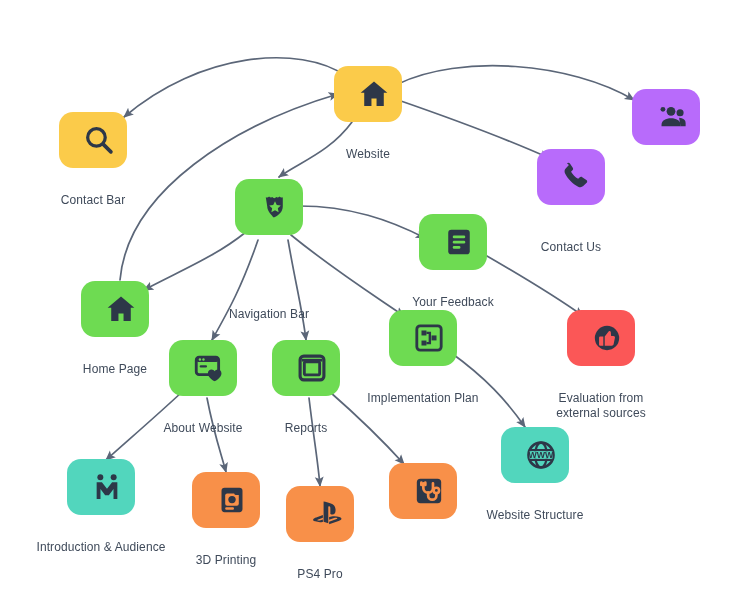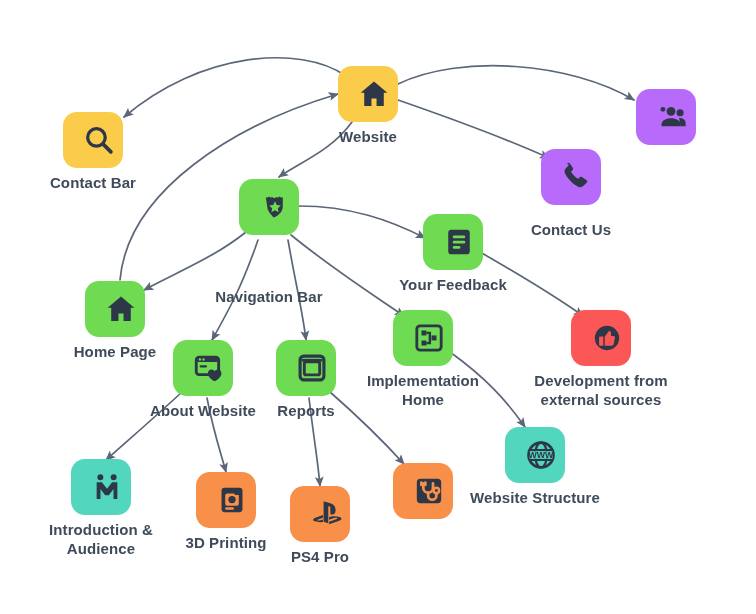--- a/index.html
+++ b/index.html
@@ -27,33 +27,33 @@
   }
   .node {
     position: absolute;
     width: 140px;
     margin-left: -70px;
     display: flex;
     flex-direction: column;
     align-items: center;
   }
   .node-tile {
-    width: 60px;
+    width: 68px;
     height: 56px;
     border-radius: 14px;
     display: flex;
     align-items: center;
     justify-content: center;
     box-sizing: border-box;
     padding-left: 12px;
   }
   .node-label {
-    margin-top: 5px;
-    font-size: 15px;
-    font-weight: bold;
+    margin-top: 25px;
+    font-size: 12px;
+    font-weight: normal;
     color: #3f4a5a;
     text-align: center;
     line-height: 1.28;
     letter-spacing: 0.1px;
     white-space: pre-line;
   }
   .glyph {
     width: 34px;
     height: 34px;
     display: block;
@@ -174,32 +174,32 @@
           <span>
             <svg class="glyph" viewBox="0 0 24 24">
               <rect x="3.4" y="3.4" width="17.2" height="17.2" rx="2.4" fill="none" stroke="#2d3748" stroke-width="2"></rect>
               <rect x="6.7" y="6.7" width="3.5" height="3.5" fill="#2d3748"></rect>
               <rect x="6.7" y="13.8" width="3.5" height="3.5" fill="#2d3748"></rect>
               <rect x="13.8" y="10.2" width="3.5" height="3.5" fill="#2d3748"></rect>
               <path d="M10.2 8.4h2.4v3.6M10.2 15.6h2.4v-3.6" stroke="#2d3748" stroke-width="1.7" fill="none"></path>
             </svg>
           </span>
         </div>
-        <div class="node-label" style="color: rgb(63, 74, 90);">Implementation Home</div>
+        <div class="node-label" style="color: rgb(63, 74, 90);">Implementation Plan</div>
       </div>
       <div class="node" style="left: 601px; top: 310px;">
         <div class="node-tile" style="background: rgb(251, 87, 87);">
           <span>
             <svg class="glyph" viewBox="0 0 24 24">
               <circle cx="12" cy="12" r="8.6" fill="#2d3748"></circle>
               <path fill="#fb5757" d="M10.4 17.4V11l2.6-3.5c.5-.7 1.6-.4 1.7.5l.2 2.5h1.6c.8 0 1.3.7 1.1 1.4l-.9 4.3c-.1.7-.7 1.2-1.4 1.2zM7.3 11h2.1v6.4H7.3c-.5 0-.9-.4-.9-.9v-4.6c0-.5.4-.9.9-.9z"></path>
             </svg>
           </span>
         </div>
-        <div class="node-label" style="color: rgb(63, 74, 90);">Development from
+        <div class="node-label" style="color: rgb(63, 74, 90);">Evaluation from
 external sources</div>
       </div>
       <div class="node" style="left: 203px; top: 340px;">
         <div class="node-tile" style="background: rgb(110, 219, 82);">
           <span>
             <svg class="glyph" viewBox="0 0 24 24">
               <rect x="3" y="4.3" width="15.8" height="12.4" rx="2" fill="none" stroke="#2d3748" stroke-width="2"></rect>
               <rect x="3" y="4.3" width="15.8" height="3.5" rx="1.6" fill="#2d3748"></rect>
               <circle cx="5.6" cy="6" r=".85" fill="#6edb52"></circle>
               <circle cx="8.1" cy="6" r=".85" fill="#6edb52"></circle>

